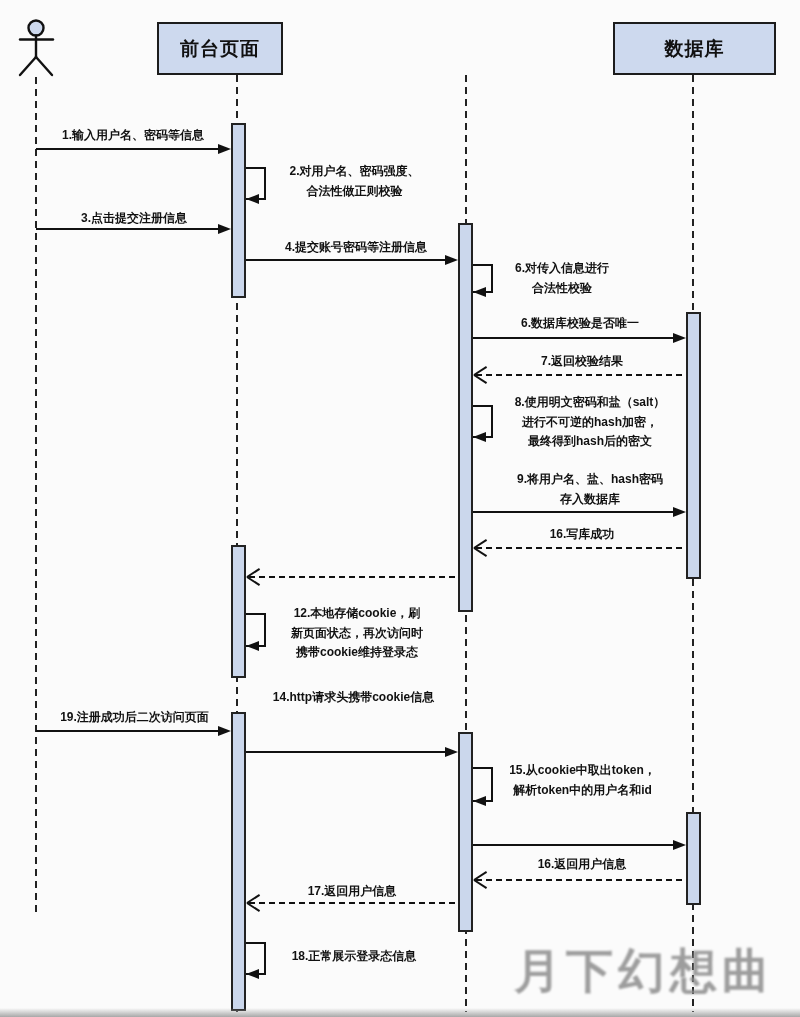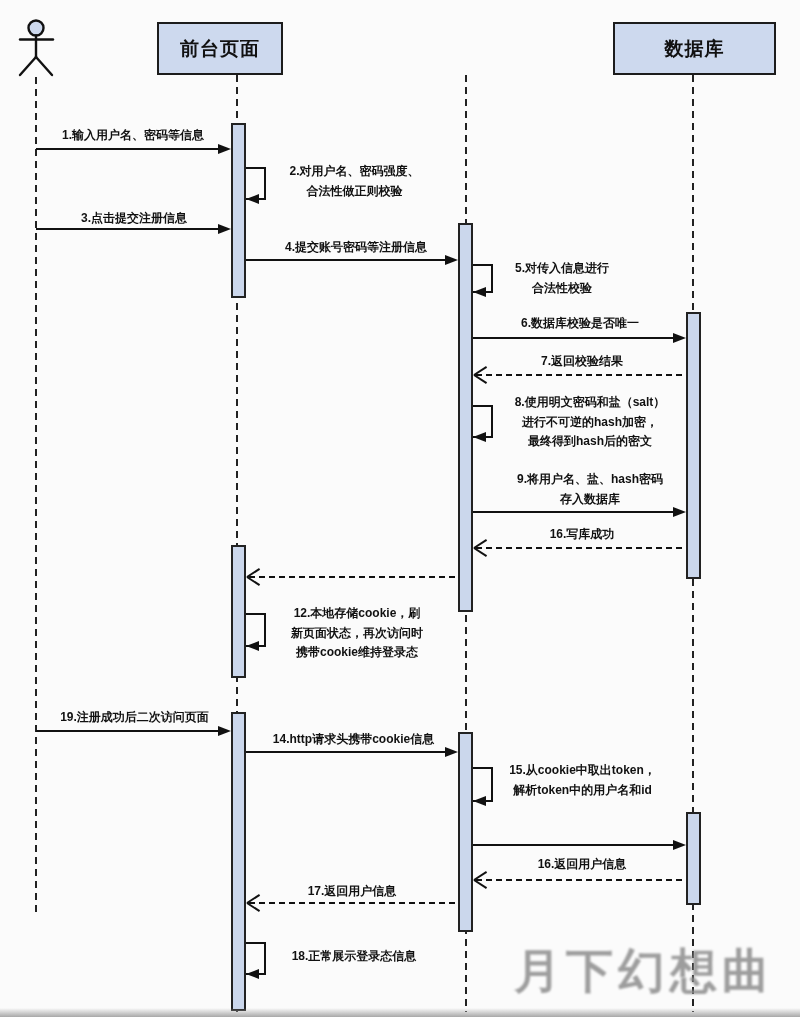--- a/index.html
+++ b/index.html
@@ -104,21 +104,21 @@
   <div class="head-l" style="left:246px;top:193.5px"></div>
 
   <div class="msg" style="left:34px;top:209px;width:200px">3.点击提交注册信息</div>
   <div class="line" style="left:36px;top:228px;width:183px"></div>
   <div class="head-r" style="left:218px;top:223.5px"></div>
 
   <div class="msg" style="left:256px;top:238px;width:200px">4.提交账号密码等注册信息</div>
   <div class="line" style="left:246px;top:259px;width:200px"></div>
   <div class="head-r" style="left:445px;top:254.5px"></div>
 
-  <div class="msg" style="left:492px;top:259px;width:140px">5.对传入信息进行
+  <div class="msg" style="left:492px;top:259px;width:140px">6.对传入信息进行
 合法性校验</div>
   <div class="loop" style="left:473px;top:264px;height:29px"></div>
   <div class="head-l" style="left:473px;top:286.5px"></div>
 
   <div class="msg" style="left:500px;top:314px;width:160px">6.数据库校验是否唯一</div>
   <div class="line" style="left:473px;top:337px;width:201px"></div>
   <div class="head-r" style="left:673px;top:332.5px"></div>
 
   <div class="msg" style="left:502px;top:352px;width:160px">7.返回校验结果</div>
   <div class="dline" style="left:476px;top:374px;width:210px"></div>
@@ -145,21 +145,21 @@
   <div class="msg" style="left:268px;top:604px;width:178px">12.本地存储cookie，刷
 新页面状态，再次访问时
 携带cookie维持登录态</div>
   <div class="loop" style="left:246px;top:613px;height:34px"></div>
   <div class="head-l" style="left:246px;top:640.5px"></div>
 
   <div class="msg" style="left:32px;top:708px;width:205px">19.注册成功后二次访问页面</div>
   <div class="line" style="left:36px;top:730px;width:183px"></div>
   <div class="head-r" style="left:218px;top:725.5px"></div>
 
-  <div class="msg" style="left:251px;top:730px;width:205px">14.http请求头携带cookie信息</div>
+  <div class="msg" style="left:251px;top:688px;width:205px">14.http请求头携带cookie信息</div>
   <div class="line" style="left:246px;top:751px;width:200px"></div>
   <div class="head-r" style="left:445px;top:746.5px"></div>
 
   <div class="msg" style="left:490px;top:761px;width:185px">15.从cookie中取出token，
 解析token中的用户名和id</div>
   <div class="loop" style="left:473px;top:767px;height:35px"></div>
   <div class="head-l" style="left:473px;top:795.5px"></div>
 
   <div class="line" style="left:473px;top:844px;width:201px"></div>
   <div class="head-r" style="left:673px;top:839.5px"></div>

